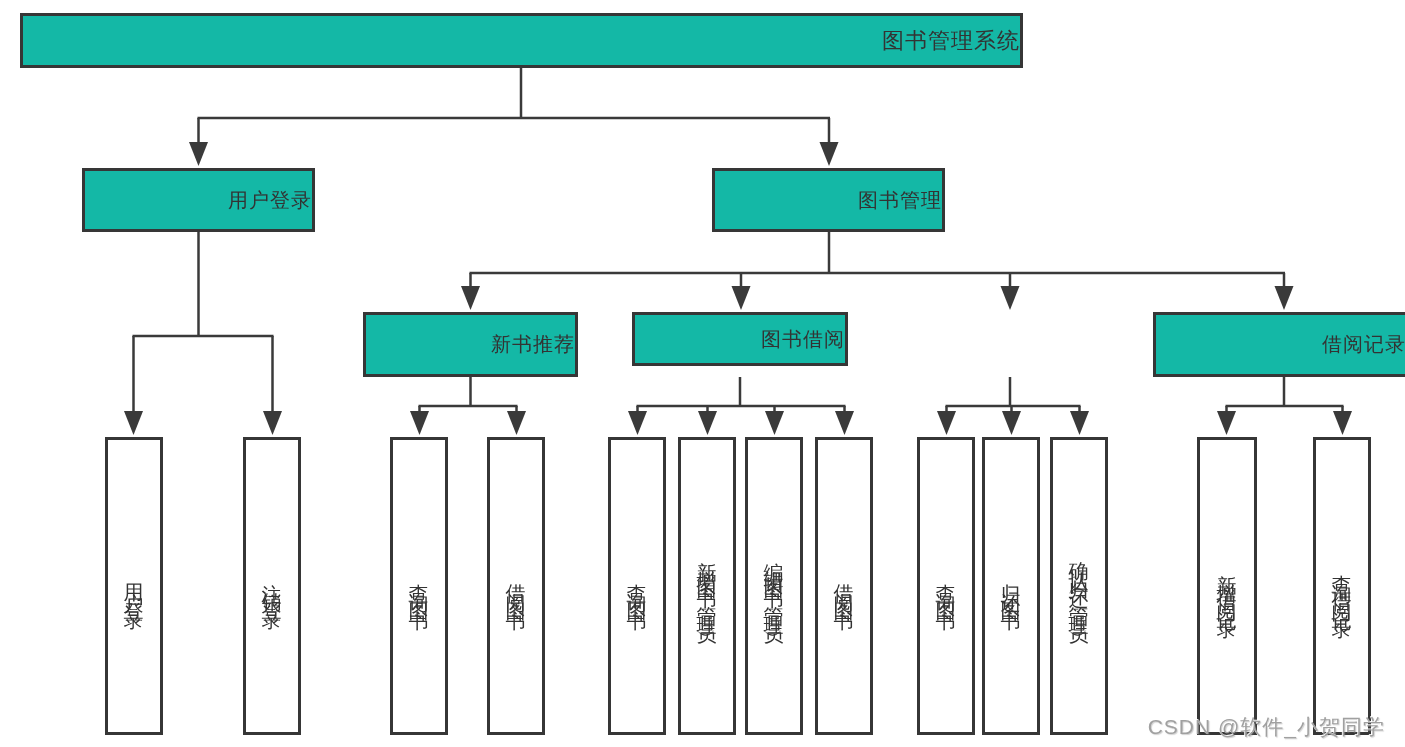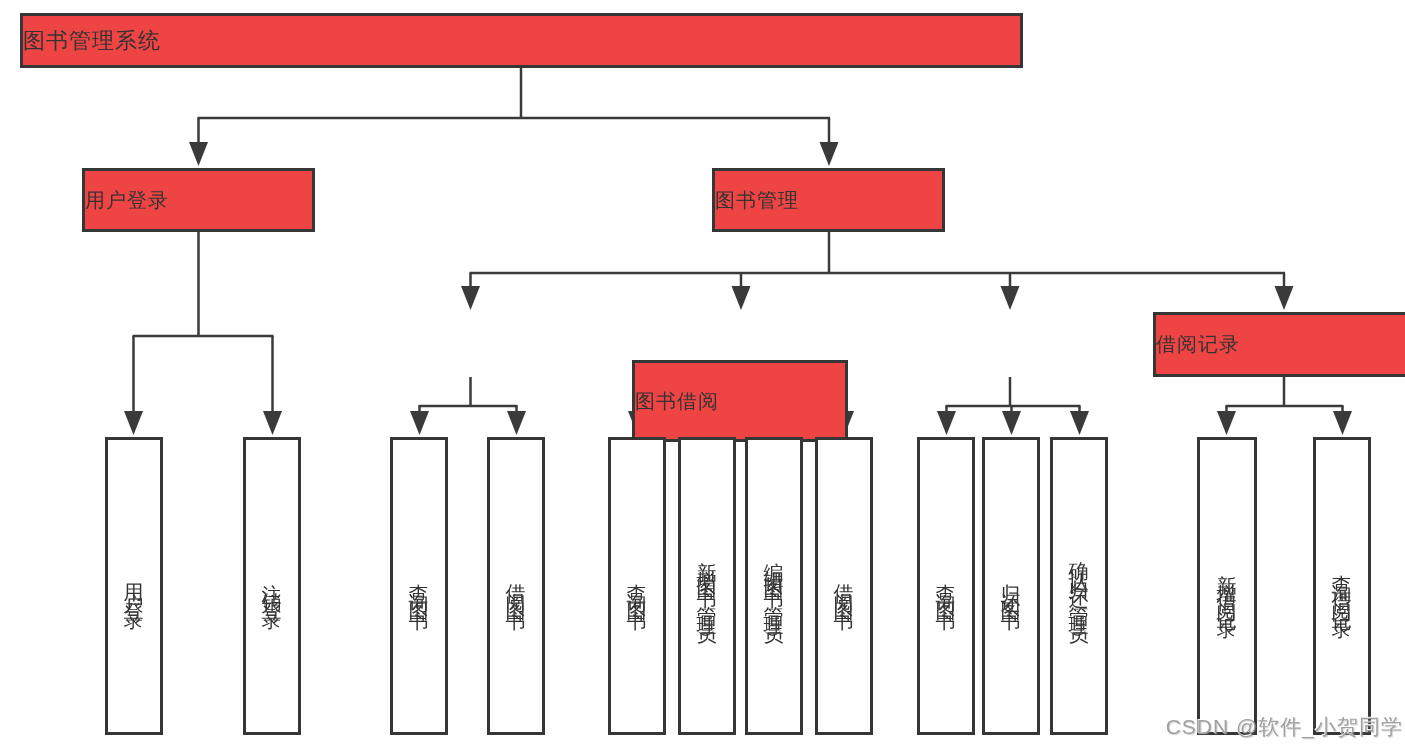--- a/index.html
+++ b/index.html
@@ -6,39 +6,39 @@
   #canvas{
     position:relative;
     width:1405px;height:747px;
     background:#ffffff;
     font-family:"Liberation Sans","DejaVu Sans",sans-serif;
     overflow:hidden;
   }
   #wires{position:absolute;left:0;top:0;width:1405px;height:747px;}
   .hbox{
     position:absolute;box-sizing:border-box;
-    border:3px solid #363636;background:#ef4444;
-    display:flex;align-items:center;justify-content:flex-start;
+    border:3px solid #363636;background:#14b8a6;
+    display:flex;align-items:center;justify-content:flex-end;
     font-size:20px;color:#333333;letter-spacing:1px;
   }
   .root{font-size:22px;}
   .vbox{
     position:absolute;box-sizing:border-box;
     border:3px solid #363636;background:#ffffff;
     display:flex;align-items:center;justify-content:center;
     top:437px;height:298px;width:58px;
     font-size:20px;color:#333333;
   }
   .vbox span{
     writing-mode:vertical-rl;
     letter-spacing:9px;
     line-height:1;
   }
   .watermark{
-    position:absolute;right:2px;bottom:6px;
+    position:absolute;right:20px;bottom:6px;
     font-size:21px;color:#a0a0a0;
     text-shadow:-1px -1px 0 rgba(255,255,255,0.9), 1px 1px 1px rgba(120,120,120,0.35);
     letter-spacing:1px;
     z-index:5;
     text-align:right;
   }
 </style>
 </head>
 <body>
 
@@ -114,21 +114,24 @@
     <span>图书管理系统</span>
   </div>
 
   <div class="hbox" style="left:82px;top:168px;width:233px;height:64px;">
     <span>用户登录</span>
   </div>
   <div class="hbox" style="left:712px;top:168px;width:233px;height:64px;font-family:Liberation Serif, serif;">
     <span>图书管理</span>
   </div>
 
-  <div class="hbox" style="left:632px;top:312px;width:216px;height:82px;margin-top:48px;">
+  <div class="hbox" style="left:363px;top:312px;width:215px;height:65px;">
+    <span>新书推荐</span>
+  </div>
+  <div class="hbox" style="left:632px;top:312px;width:216px;height:54px;">
     <span>图书借阅</span>
   </div>
   <div class="hbox" style="left:1153px;top:312px;width:256px;height:65px;">
     <span>借阅记录</span>
   </div>
 
   <div class="vbox" style="left:105px;">
     <span>用户登录</span>
   </div>
   <div class="vbox" style="left:243px;">

